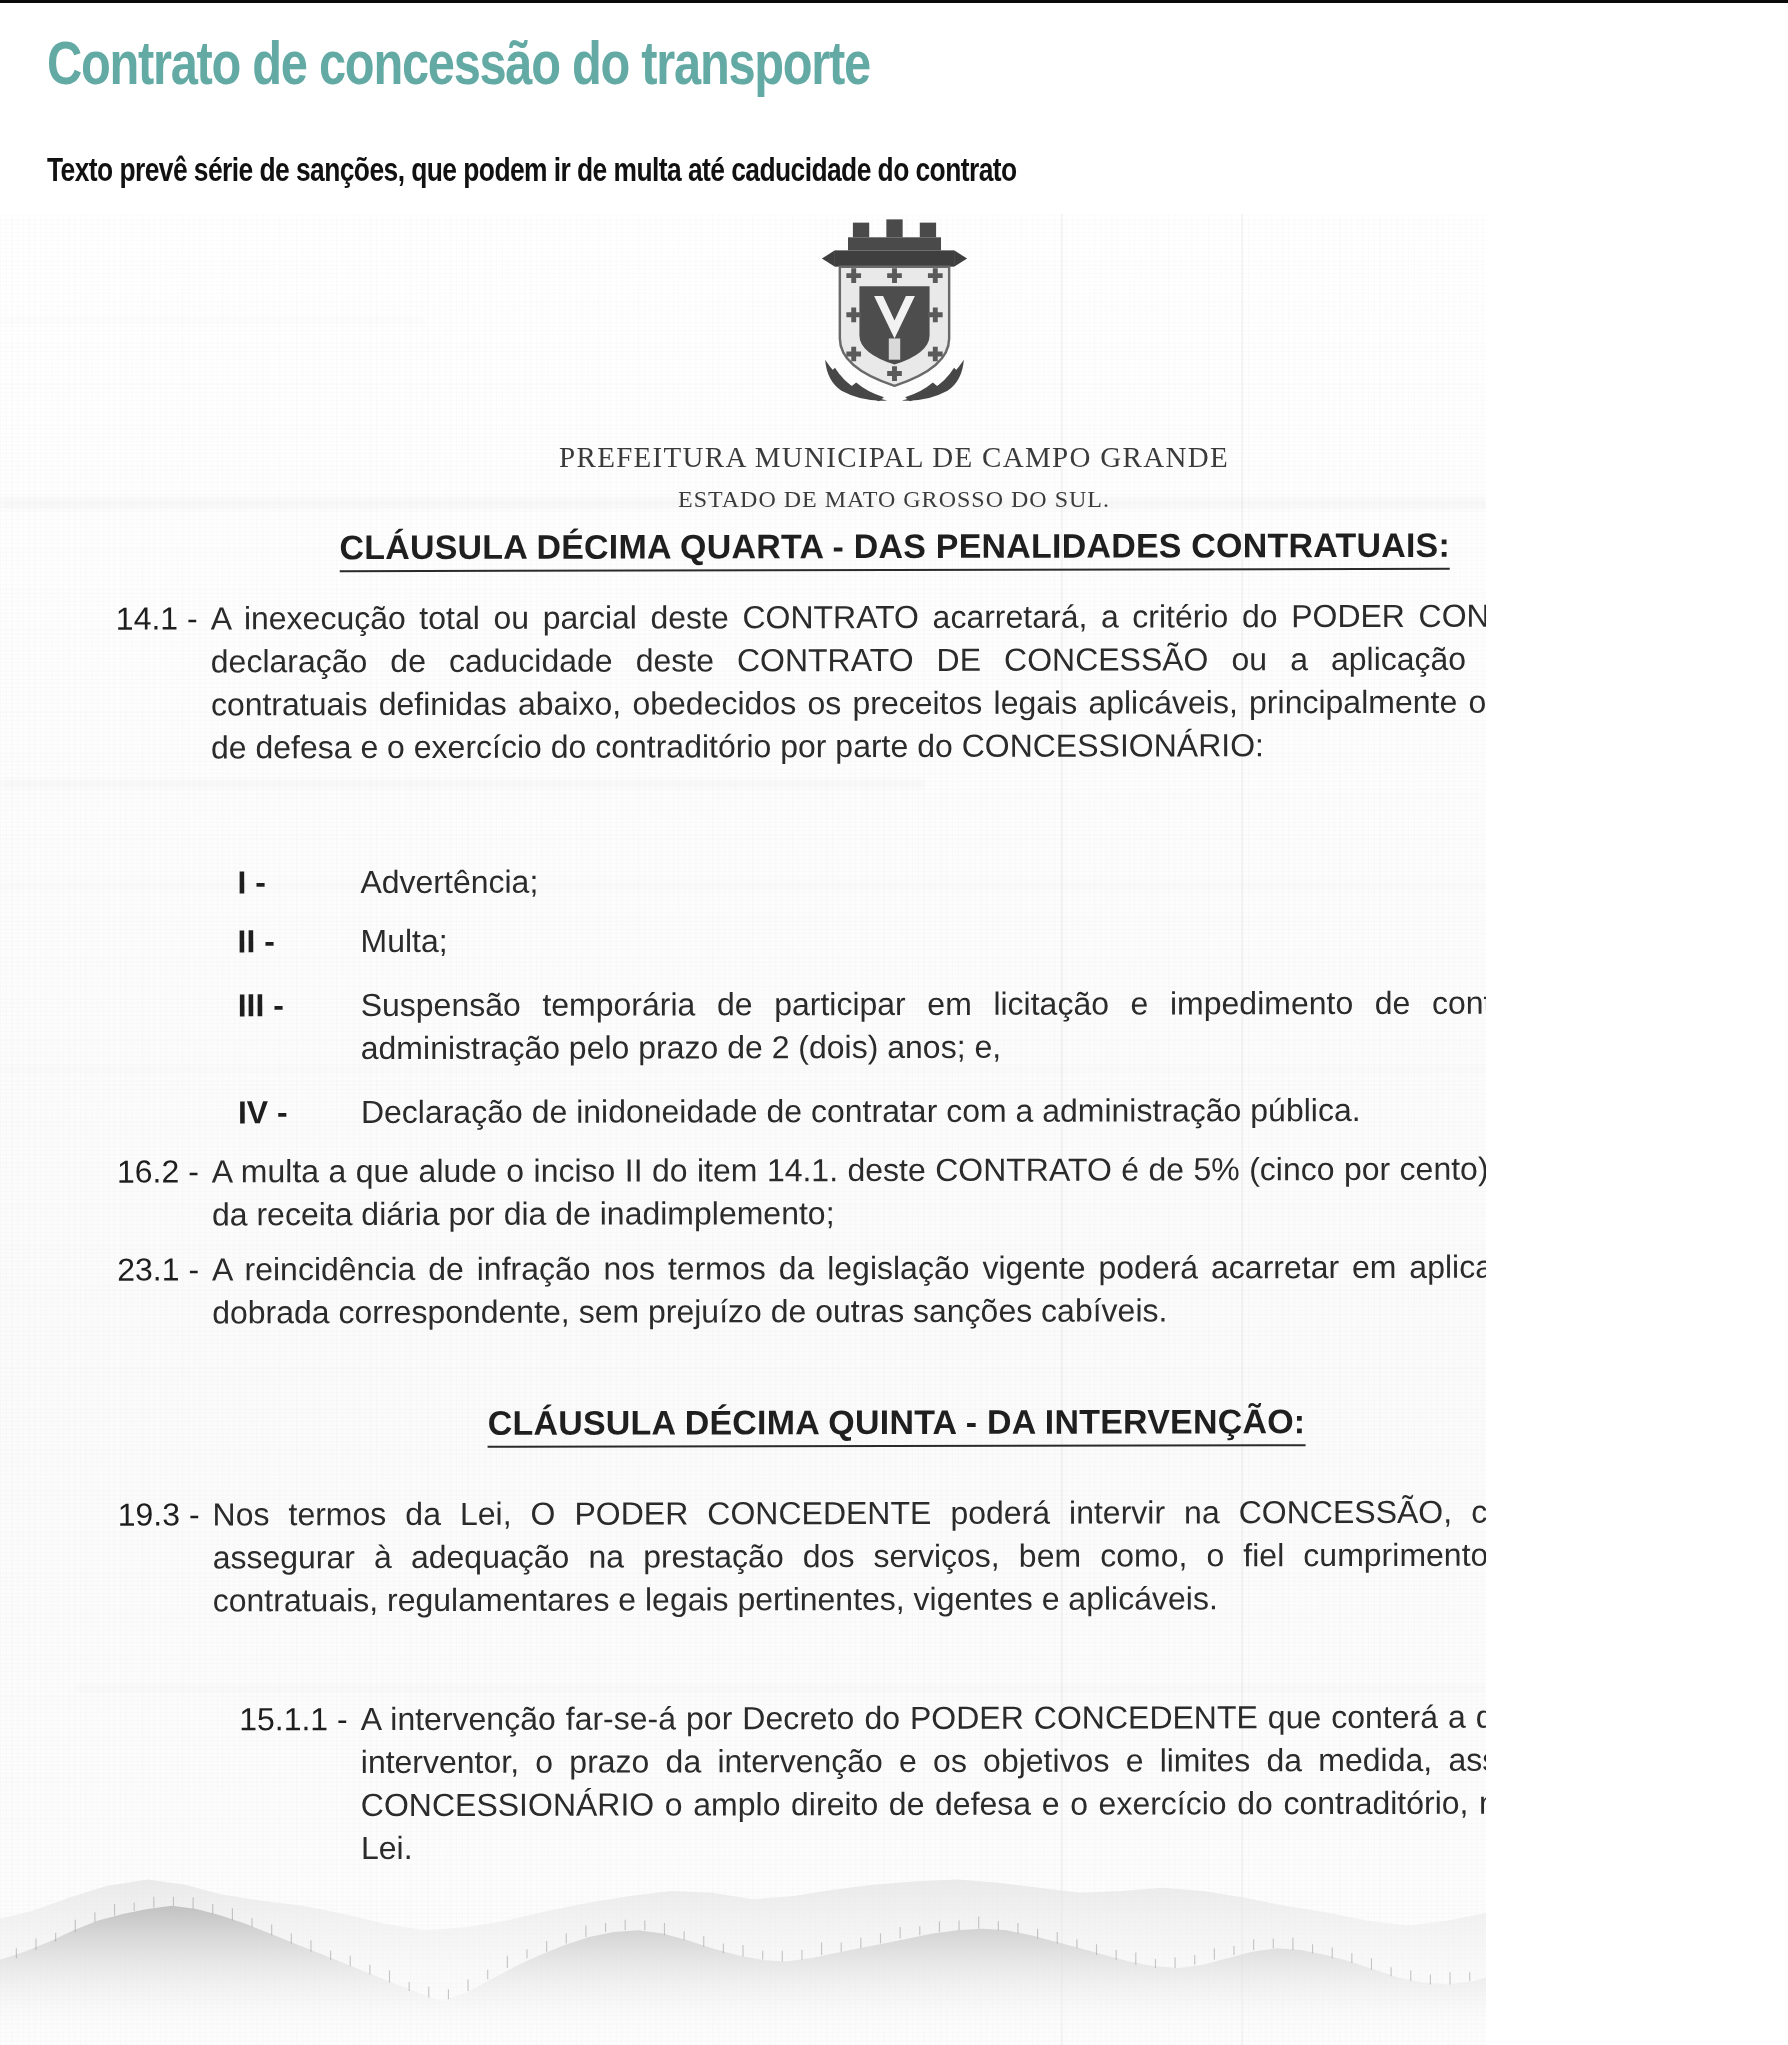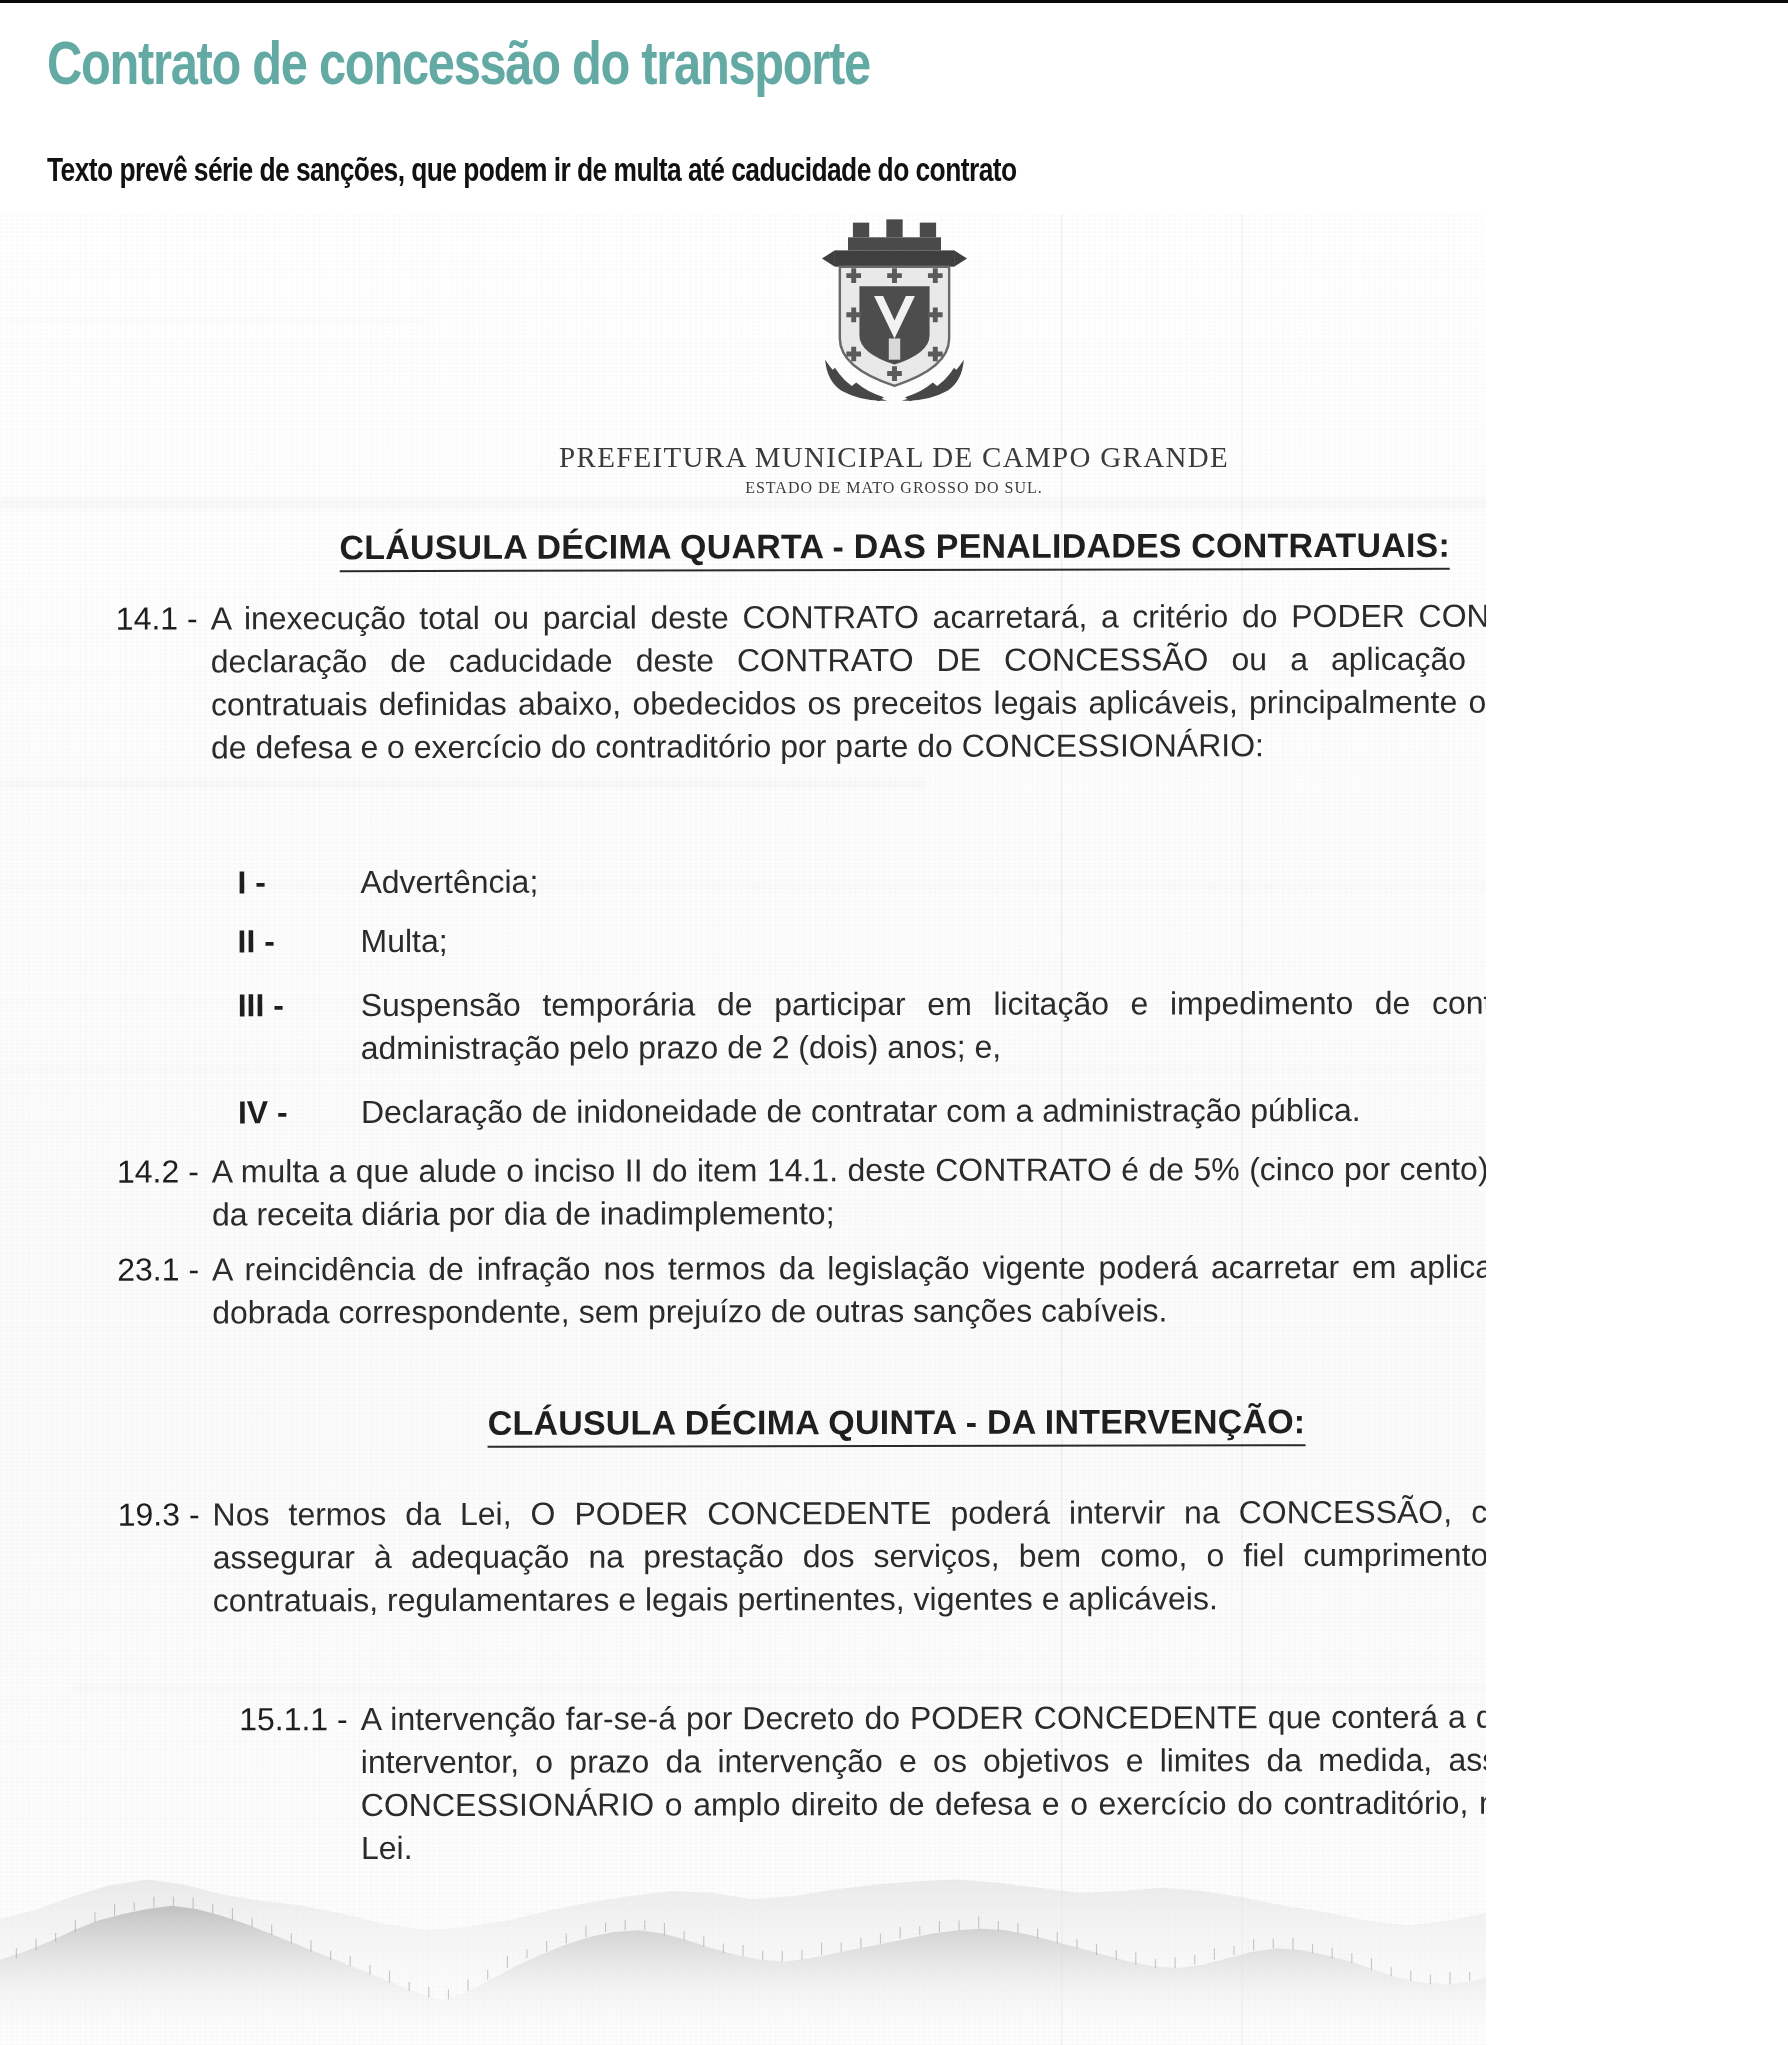--- a/index.html
+++ b/index.html
@@ -131,21 +131,21 @@
   .masthead {
     position: absolute;
     left: 0;
     width: 1788px;
     text-align: center;
     font-family: "Liberation Serif", "DejaVu Serif", serif;
     color: #3b3b3b;
     letter-spacing: 1.3px;
   }
   .masthead.line1 { top: 227px; font-size: 29px; }
-  .masthead.line2 { top: 265px; font-size: 16px; letter-spacing: 1px; }
+  .masthead.line2 { top: 272px; font-size: 24px; letter-spacing: 1px; }
 
   
   .doc-body {
     position: absolute;
     left: 0;
     top: 0;
     width: 1788px;
     color: #2a2a2a;
     font-family: "Liberation Sans", sans-serif;
     font-weight: 400;
@@ -309,21 +309,21 @@
       <span class="rn">III -</span>
       <span class="rtxt">Suspensão temporária de participar em licitação e impedimento de contratar com a administração pelo prazo de 2 (dois) anos; e,</span>
     </div>
 
     <div class="roman" style="top:876px; left:236px; width:1442px;">
       <span class="rn">IV -</span>
       <span class="rtxt">Declaração de inidoneidade de contratar com a administração pública.</span>
     </div>
 
     <div class="para" style="top:935px; left:115px; width:1567px;">
-      <span class="num">14.2 -</span>
+      <span class="num">16.2 -</span>
       <span class="txt">A multa a que alude o inciso II do item 14.1. deste CONTRATO é de 5% (cinco por cento) sobre o valor da receita diária por dia de inadimplemento;</span>
     </div>
 
     <div class="para" style="top:1033px; left:115px; width:1567px;">
       <span class="num">23.1 -</span>
       <span class="txt">A reincidência de infração nos termos da legislação vigente poderá acarretar em aplicação da multa dobrada correspondente, sem prejuízo de outras sanções cabíveis.</span>
     </div>
 
     <div class="clause-head" style="top:1189px;">
       <span class="ul">CLÁUSULA DÉCIMA QUINTA - DA INTERVENÇÃO:</span>

